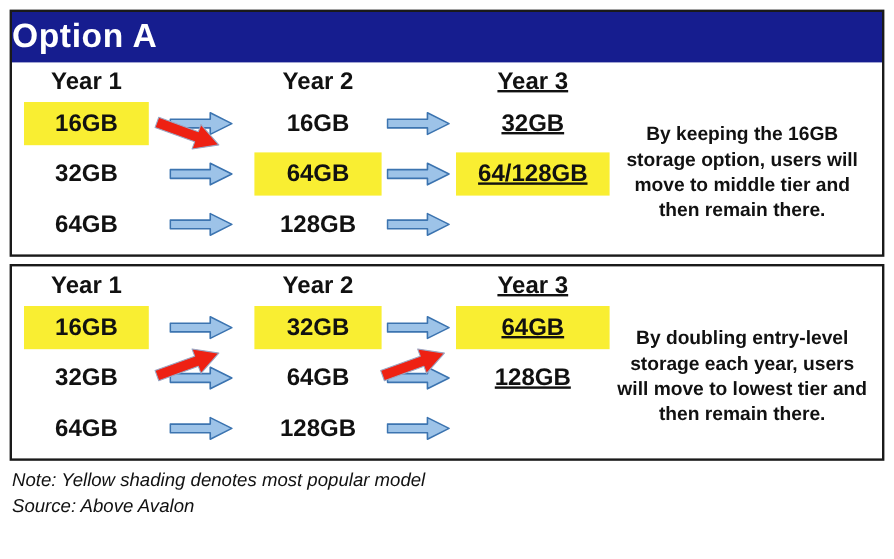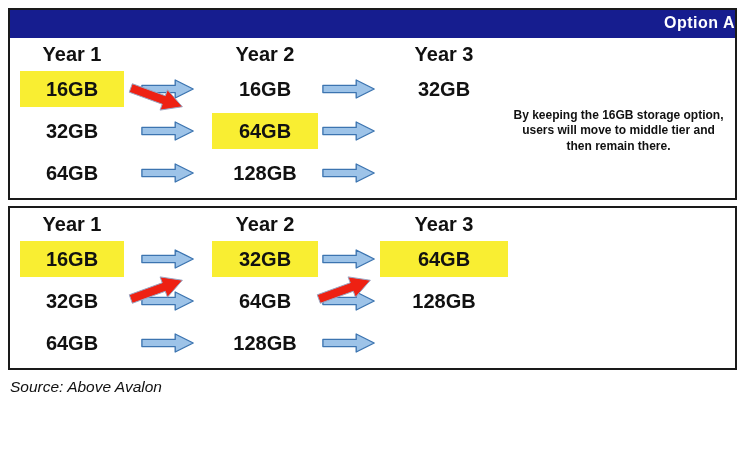--- a/index.html
+++ b/index.html
@@ -14,36 +14,36 @@
   .panel {
     border:2px solid #1a1a1a;
     background:#ffffff;
   }
   .panel + .panel { margin-top:6px; }
 
   .panel-header {
     background:#161D8F;
     color:#ffffff;
     font-weight:bold;
-    font-size:16px;
-    text-align:right;
+    font-size:28px;
+    text-align:left;
     padding:4px 0 6px 0;
     letter-spacing:0.5px;
   }
 
   .panel-body {
     display:flex;
     align-items:flex-start;
     padding:2px 6px 4px 10px;
   }
 
   .year-col { display:flex; flex-direction:column; }
   .year-col.c1 { width:104px; }
   .year-col.c2 { width:106px; }
-  .year-col.c3 { width:128px; }
+  .year-col.c3 { width:128px;text-decoration:underline; }
 
   .year-header {
     height:28px;
     display:flex; align-items:center; justify-content:center;
     font-size:20px; font-weight:bold;
   }
 
   .cell {
     height:42px;
     display:flex; align-items:center; justify-content:center;
@@ -82,21 +82,21 @@
 
   .annotation {
     flex:1;
     align-self:stretch;
     padding:28px 4px 0 4px;
     display:flex; align-items:center; justify-content:center;
   }
   .annotation .annotation-text {
     text-align:center;
     font-weight:bold;
-    font-size:12px;
+    font-size:16px;
     line-height:1.3;
   }
 
   .notes {
     padding:6px 0 0 2px;
     font-style:italic;
     font-size:15.5px;
     font-weight:bold;
     font-family:"Liberation Sans", sans-serif;
   }
@@ -181,20 +181,23 @@
               <polygon points="1,8 38,8 38,2 58,12 38,22 38,16 1,16" fill="#9DC3E8" stroke="#3C74B0" stroke-width="1.5" stroke-linejoin="round"></polygon>
             </svg>
         </div>
       </div>
 
       <div class="year-col c3">
         <div class="year-header">Year 3</div>
         <div class="cell">
             <div class="chip">32GB</div>
           </div>
+        <div class="cell highlight">
+            <div class="chip">64/128GB</div>
+          </div>
       </div>
 
       <div class="annotation">
         <div class="annotation-text">By keeping the 16GB storage option, users will move to middle tier and then remain there.</div>
       </div>
 
     </div>
   </div>
 
   <div class="panel">
@@ -277,21 +280,25 @@
       <div class="year-col c3">
         <div class="year-header">Year 3</div>
         <div class="cell highlight">
             <div class="chip">64GB</div>
           </div>
         <div class="cell">
             <div class="chip">128GB</div>
           </div>
       </div>
 
+      <div class="annotation">
+        <div class="annotation-text">By doubling entry-level storage each year, users will move to lowest tier and then remain there.</div>
+      </div>
 
     </div>
   </div>
 
   <div class="notes">
+    <div class="note-line">Note: Yellow shading denotes most popular model</div>
     <div class="source-line">Source: Above Avalon</div>
   </div>
 
 </div>
 
 </body></html>

